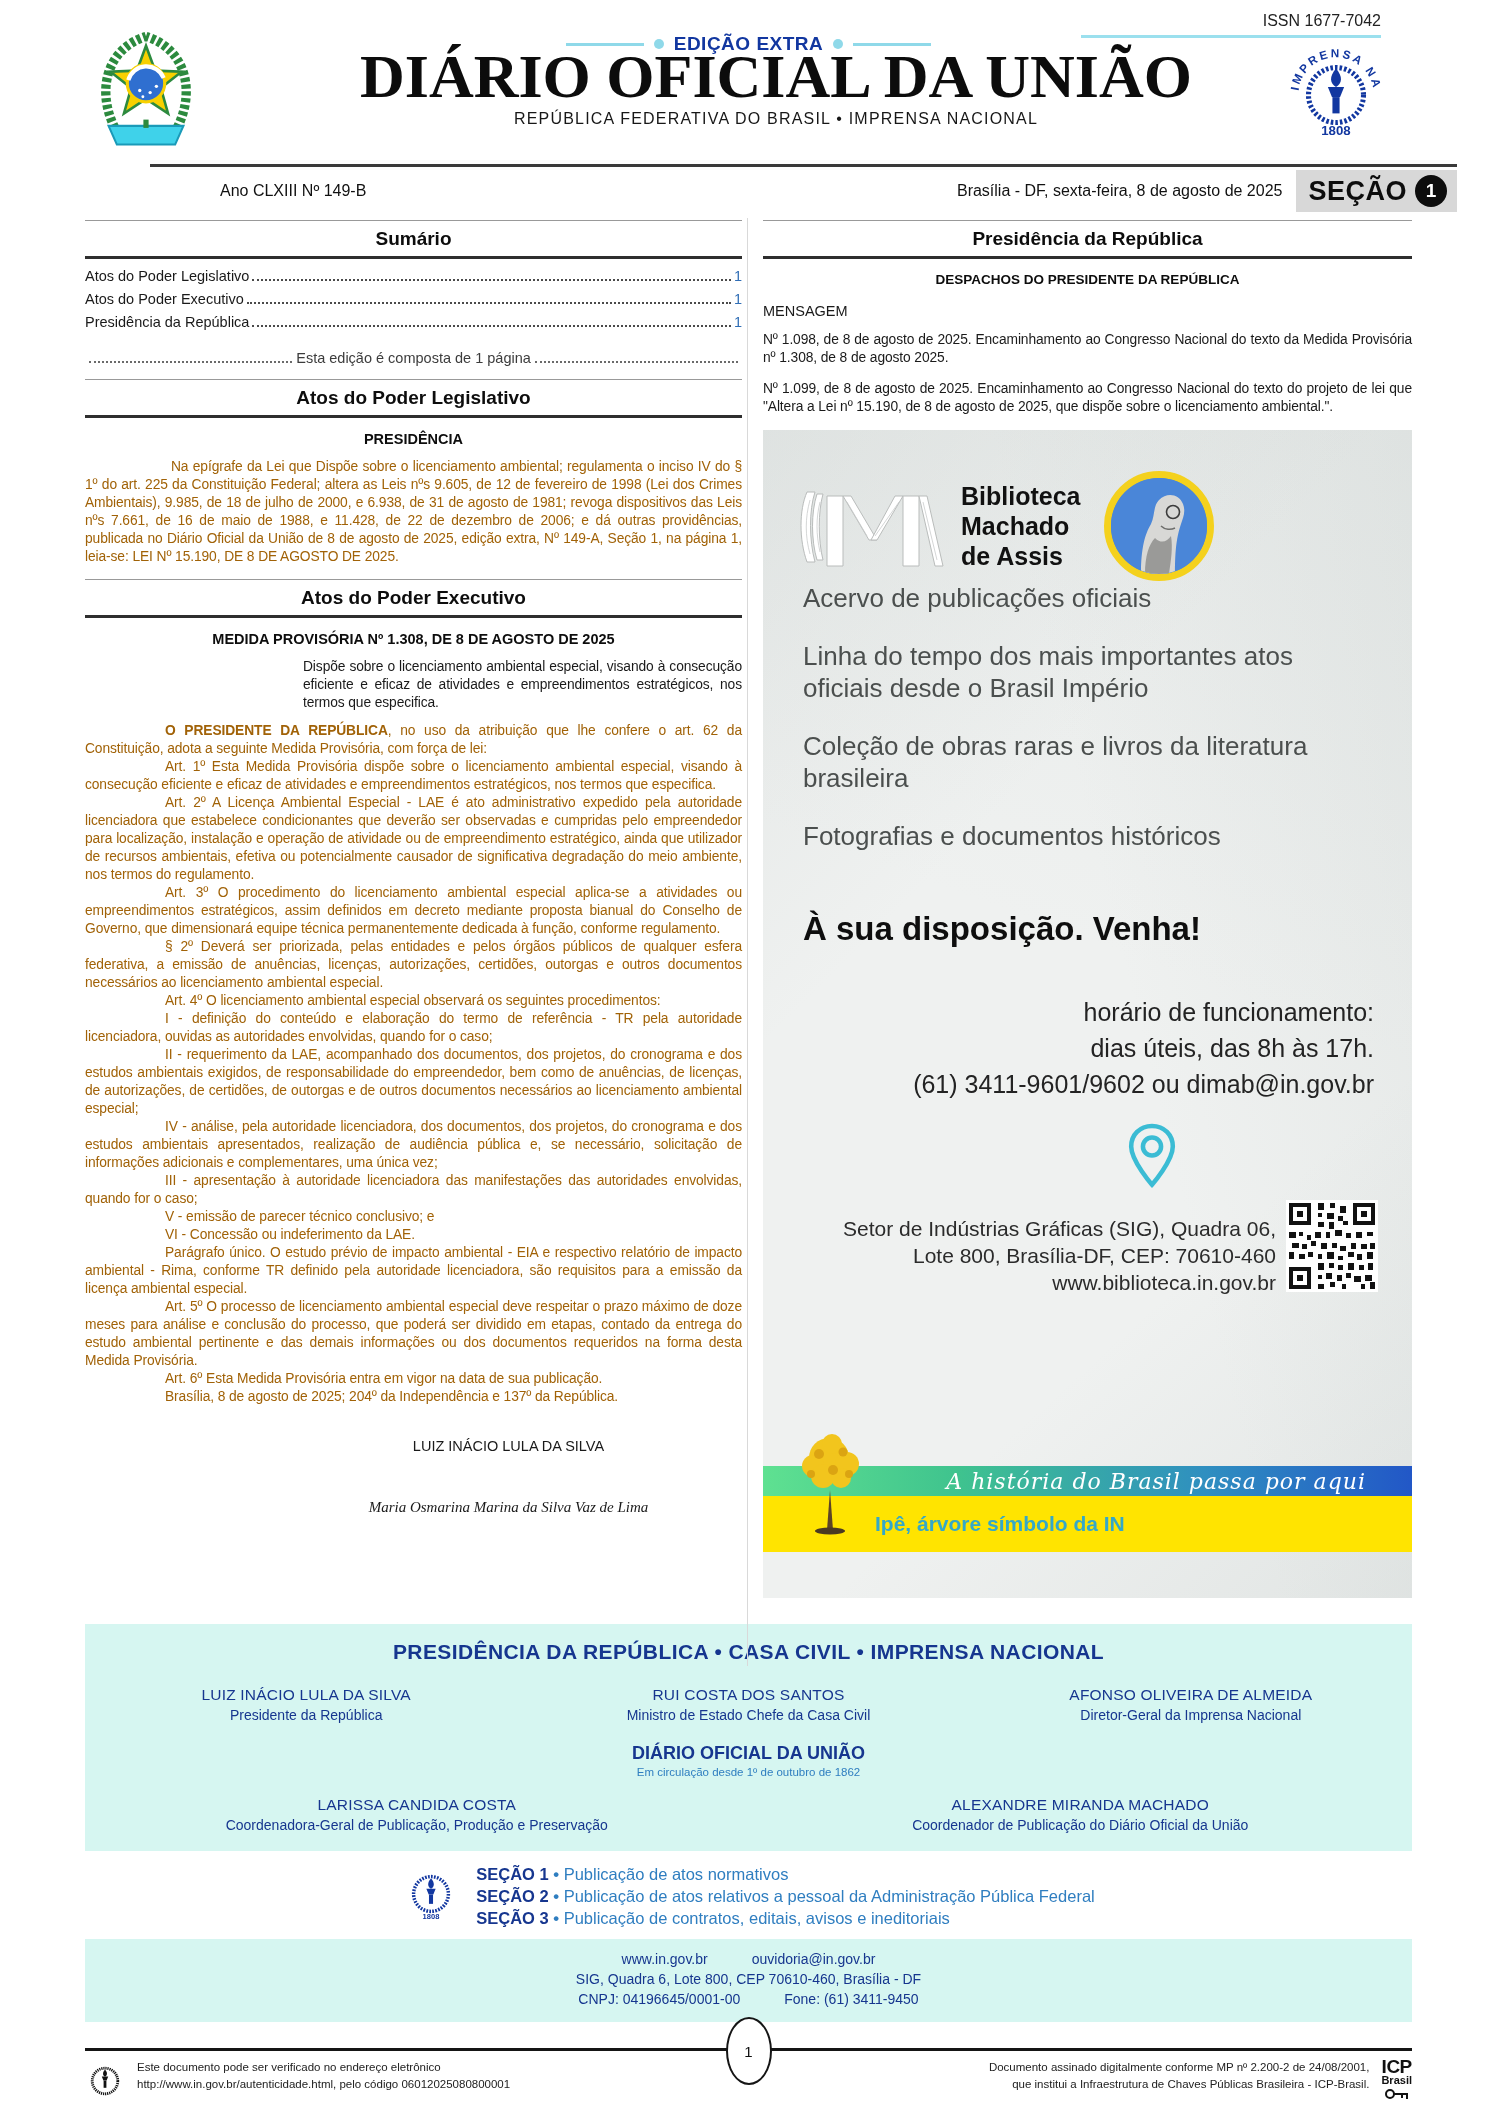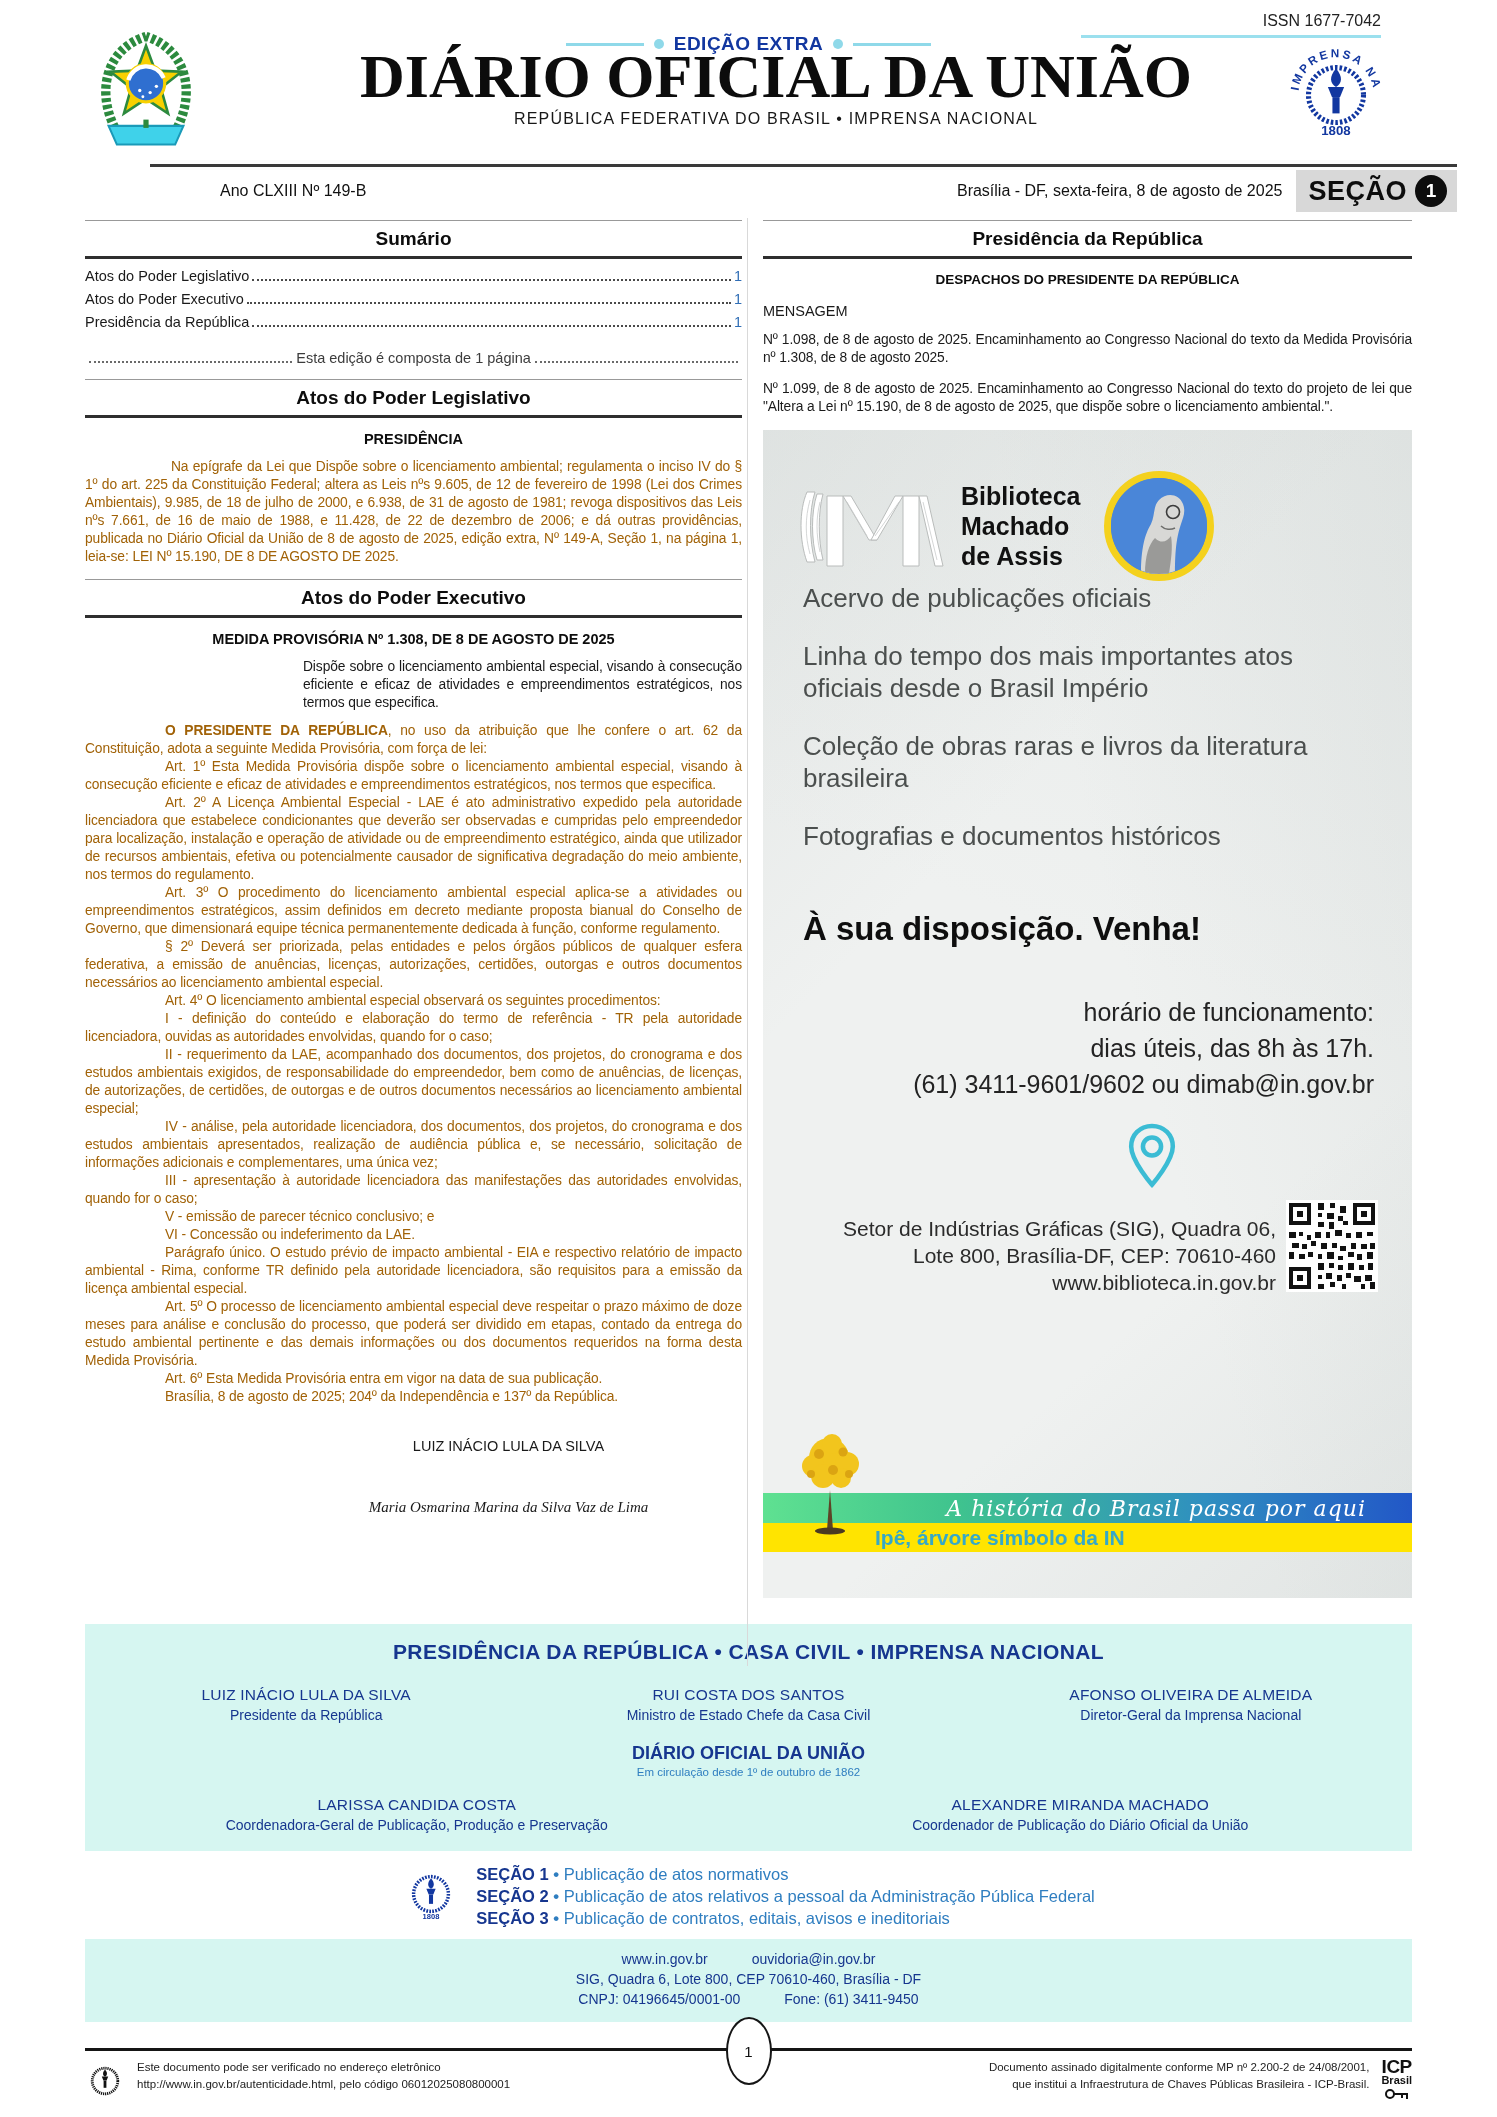--- a/index.html
+++ b/index.html
@@ -82,21 +82,21 @@
   .ad-item:first-of-type { margin-top:52px; }
   .ad-cta { margin-top:58px; padding-left:40px; font-weight:bold; font-size:33px; color:#0e0e0e; }
   .ad-hours { margin-top:46px; padding-right:38px; text-align:right; font-size:25px; line-height:36px; color:#232323; }
   .pin { display:block; margin:20px 228px 0 auto; }
   .addr-row { margin-top:2px; display:flex; justify-content:flex-end; align-items:flex-end; gap:10px; padding-right:34px; }
   .addr { text-align:right; font-size:21px; line-height:27px; color:#2b2b2b; }
   .stripes { margin-top:auto; position:relative; }
   .stripe-grad { height:30px; background:linear-gradient(90deg,#5fe191 0%,#3fc38e 30%,#2f8fc0 68%,#2257c7 100%);
       display:flex; align-items:center; justify-content:flex-end; padding-right:46px; }
   .stripe-script { color:#fff; font-family:"DejaVu Serif", serif; font-style:italic; font-size:22px; letter-spacing:1px; }
-  .stripe-yellow { height:29px; background:#ffe400; display:flex; align-items:center; padding-left:112px; }
+  .stripe-yellow { height:56px; background:#ffe400; display:flex; align-items:center; padding-left:112px; }
   .stripe-caption { color:#35a8c8; font-weight:bold; font-size:21px; }
   .stripe-bottom-gap { height:46px; }
   .ipe { position:absolute; left:36px; bottom:56px; }
 
   
   .footer-wrap { margin:26px 85px 0; }
   .cyan-box { background:#d6f6f1; padding:16px 0 18px; }
   .orgs-line { text-align:center; color:#16368f; font-weight:bold; font-size:21px; letter-spacing:.4px; }
   .officials { display:flex; margin-top:22px; }
   .off-cell { flex:1; text-align:center; color:#16368f; }

